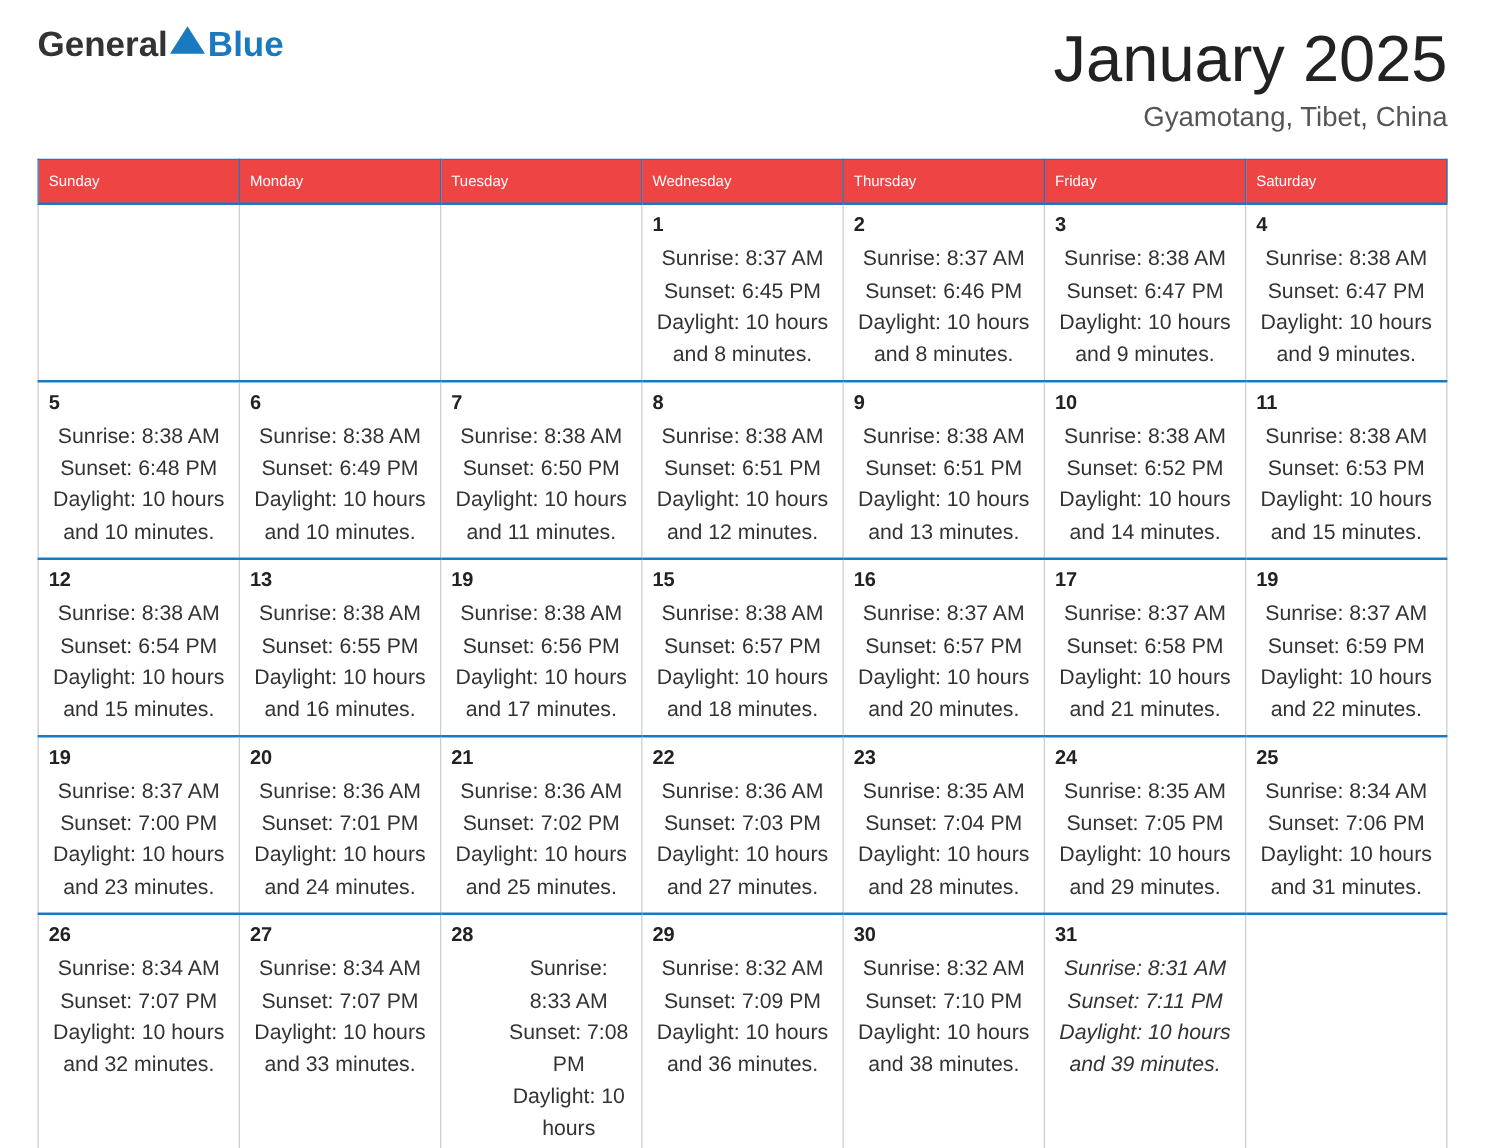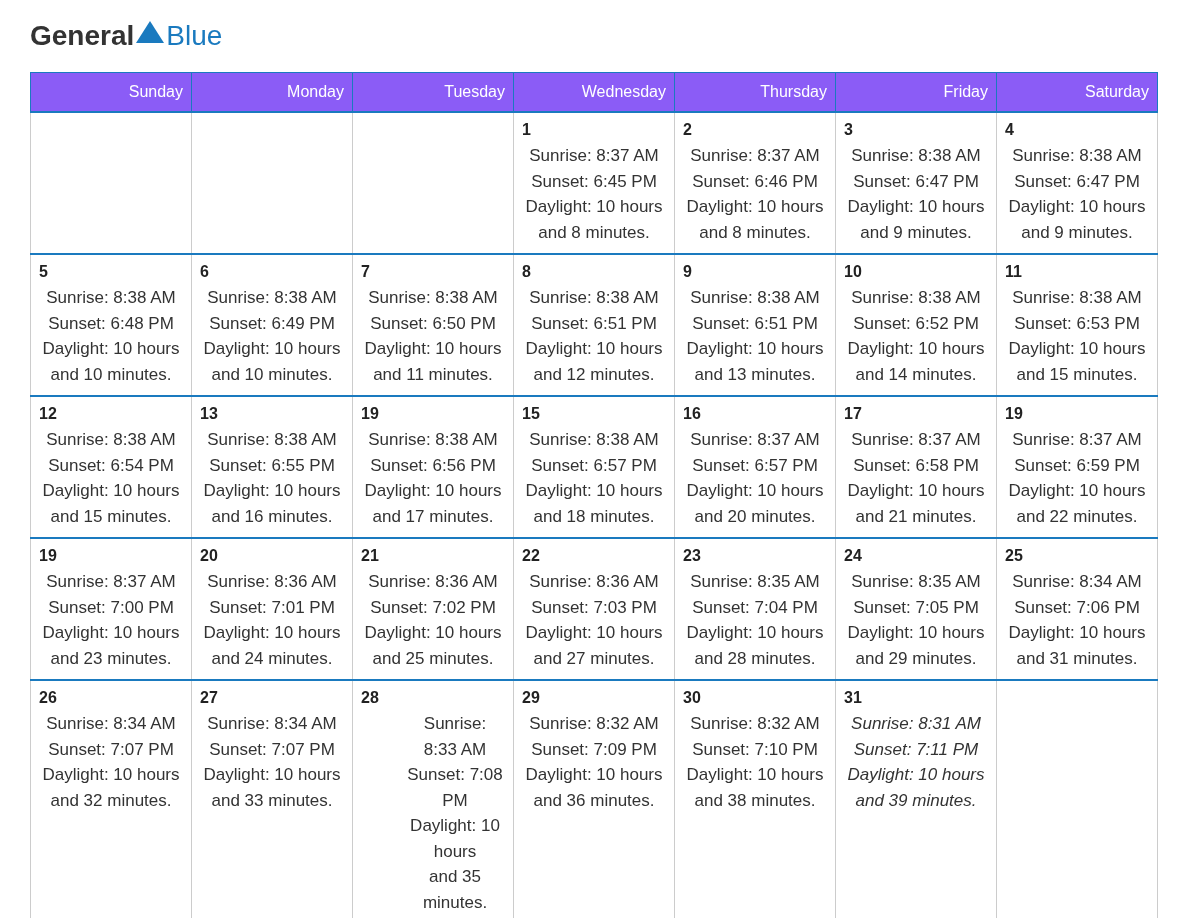--- a/index.html
+++ b/index.html
@@ -34,21 +34,21 @@
       border-bottom: 22px solid #1a7abf;
       display: inline-block;
       margin-left: 2px;
       margin-right: 2px;
       vertical-align: middle;
       position: relative;
       top: -4px;
     }
     .logo-text-blue {
       font-size: 28px;
-      font-weight: normal;
+      font-weight: bold;
       color: #1a7abf;
     }
     .title-section {
       text-align: right;
     }
     .calendar-title {
       font-size: 52px;
       font-weight: normal;
       color: #222;
       line-height: 1.1;
@@ -57,26 +57,26 @@
       font-size: 22px;
       color: #555;
       margin-top: 4px;
     }
     .calendar {
       width: 100%;
       border-collapse: collapse;
       table-layout: fixed;
     }
     .calendar thead tr th {
-      background-color: #8b5cf6;
+      background-color: #ef4444;
       color: #fff;
       padding: 10px 8px;
-      font-size: 16px;
+      font-size: 12px;
       font-weight: normal;
-      text-align: right;
+      text-align: left;
       border: 1px solid #1a7abf;
     }
     .calendar tbody tr td {
       vertical-align: top;
       padding: 8px;
       border: 1px solid #ccc;
       border-top: 2px solid #1a7abf;
       font-size: 12px;
       color: #333;
       height: 110px;
@@ -97,20 +97,24 @@
   </style>
 </head>
 <body>
 
 <div class="header">
   <div class="logo">
     <span class="logo-text-general">General</span>
     <span class="logo-triangle"></span>
     <br>
     <span class="logo-text-blue">Blue</span>
+  </div>
+  <div class="title-section">
+    <div class="calendar-title">January 2025</div>
+    <div class="calendar-subtitle">Gyamotang, Tibet, China</div>
   </div>
 </div>
 
 <table class="calendar">
   <thead>
     <tr>
     <th>Sunday</th>
         <th>Monday</th>
         <th>Tuesday</th>
         <th>Wednesday</th>

